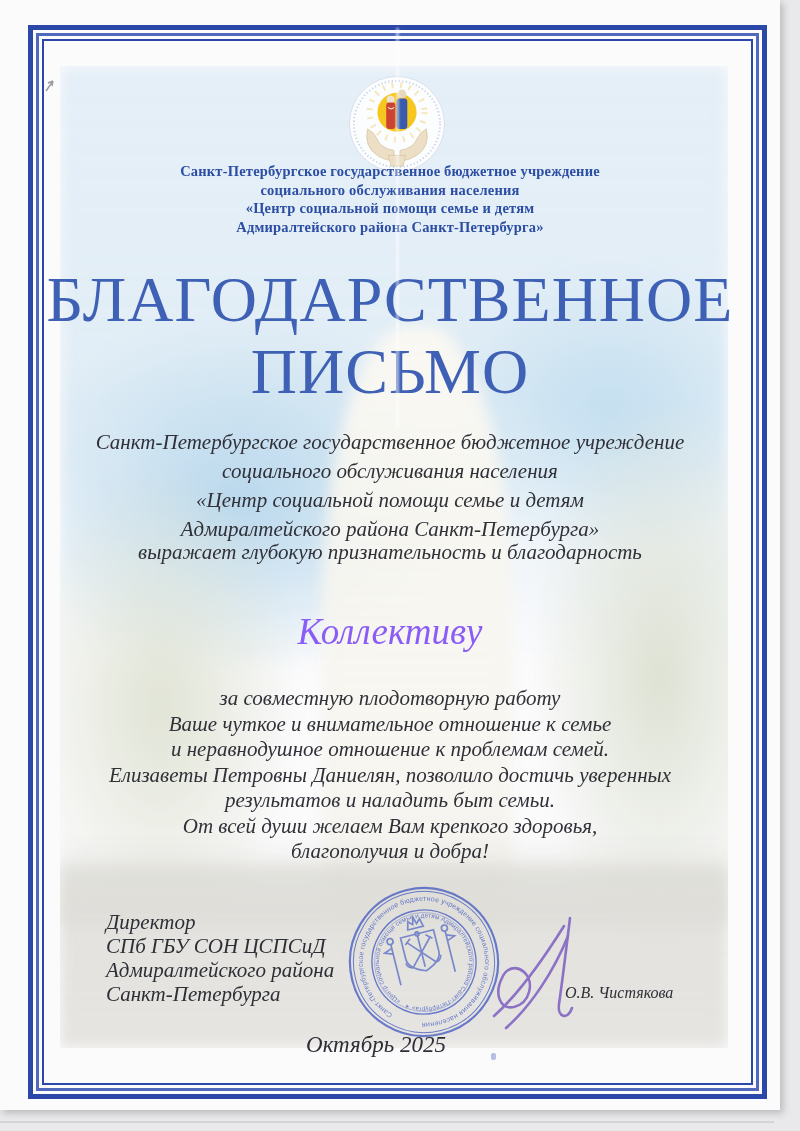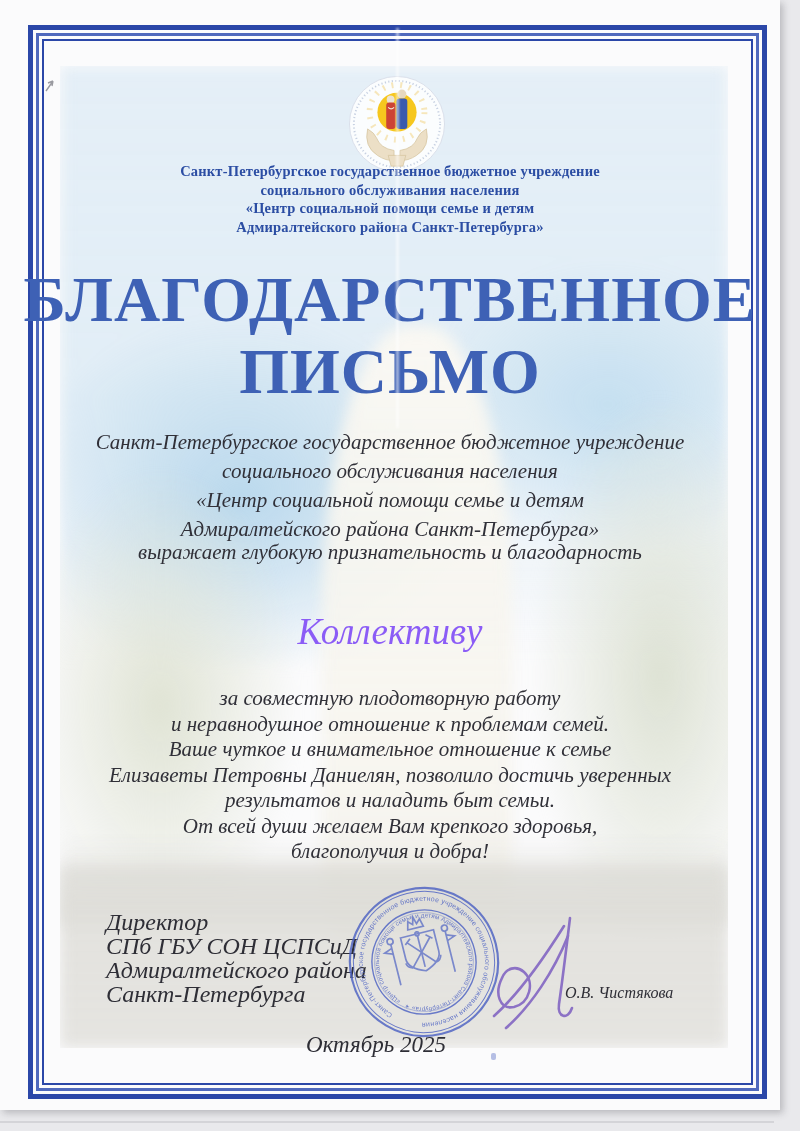--- a/index.html
+++ b/index.html
@@ -36,29 +36,29 @@
   .tree-left{left:-40px;top:400px;width:280px;height:480px;border-radius:50%;
     background:radial-gradient(closest-side, rgba(222,226,210,.95), rgba(222,226,210,0));}
   .tree-right{left:470px;top:330px;width:260px;height:560px;border-radius:50%;
     background:radial-gradient(closest-side, rgba(219,224,209,.95), rgba(219,224,209,0));}
   .ground{left:0;top:770px;width:668px;height:212px;
     background:linear-gradient(180deg, rgba(222,221,216,0) 0%, rgba(222,221,216,.85) 30%, rgba(226,225,221,.9) 100%);}
   .bldg-band{left:0;top:800px;width:668px;height:60px;background:rgba(210,209,203,.55);}
   
   .centered{position:absolute;left:0;width:780px;text-align:center;}
   .org-header{top:162px;color:#2b4da3;font-weight:bold;font-size:14.5px;line-height:18.5px;letter-spacing:.2px;}
-  .big-title{color:#3e61b5;font-size:64px;line-height:64px;font-weight:700;letter-spacing:1px;}
+  .big-title{color:#3e61b5;font-size:64px;line-height:64px;font-weight:400;letter-spacing:1px;}
   .t1{top:268px;} .t2{top:340px;}
   .script{font-style:italic;color:#303038;}
   .issuer{top:428px;font-size:21px;line-height:29px;}
   .salutation{top:540px;font-size:21px;}
   .recipient{top:610px;font-size:37px;color:#8b5cf6;}
   .recipient-detail{top:620px;font-size:19px;line-height:26px;}
   .body-text{top:686px;font-size:21px;line-height:25.5px;}
-  .sig-block{position:absolute;left:106px;top:910px;text-align:left;font-size:24px;line-height:24px;font-style:italic;color:#2e2e36;}
+  .sig-block{position:absolute;left:106px;top:910px;text-align:left;font-size:21px;line-height:24px;font-style:italic;color:#2e2e36;}
   .signer-name{position:absolute;left:565px;top:984px;font-size:16px;font-style:italic;color:#2e2e36;}
   .cert-date{top:1032px;left:-14px;font-size:23px;color:#2e2e36;}
   
   .logo{position:absolute;left:348px;top:75px;width:98px;height:98px;}
   
   .stamp{position:absolute;left:339px;top:877px;width:170px;height:170px;transform:rotate(-14deg);opacity:.82;}
   .handwriting{position:absolute;left:486px;top:896px;width:122px;height:138px;opacity:.88;}
   
   .crease-v{position:absolute;left:396px;top:28px;width:3px;height:400px;background:rgba(255,255,255,.55);filter:blur(1px);}
   .pen-mark{position:absolute;left:44px;top:79px;width:12px;height:14px;}
@@ -115,22 +115,22 @@
     <div>«Центр социальной помощи семье и детям</div>
     <div>Адмиралтейского района Санкт-Петербурга»</div>
   </div>
 
   <div class="centered script salutation">выражает глубокую признательность и благодарность</div>
 
   <div class="centered script recipient">Коллективу</div>
 
   <div class="centered script body-text">
     <div>за совместную плодотворную работу</div>
+    <div>Ваше чуткое и внимательное отношение к семье</div>
     <div>и неравнодушное отношение к проблемам семей.</div>
-    <div>Ваше чуткое и внимательное отношение к семье</div>
     <div>Елизаветы Петровны Даниелян, позволило достичь уверенных</div>
     <div>результатов и наладить быт семьи.</div>
     <div>От всей души желаем Вам крепкого здоровья,</div>
     <div>благополучия и добра!</div>
   </div>
 
   <div class="sig-block">
     <div>Директор</div>
     <div>СПб ГБУ СОН ЦСПСиД</div>
     <div>Адмиралтейского района</div>

